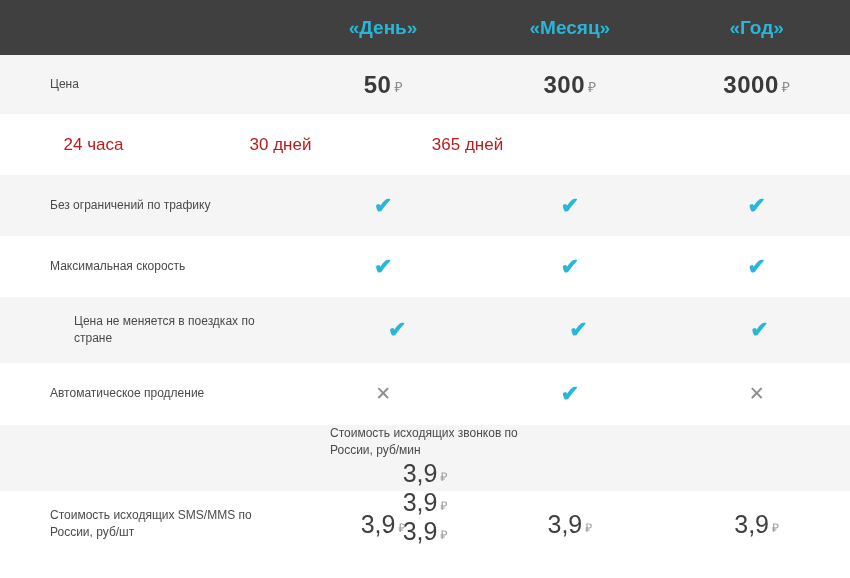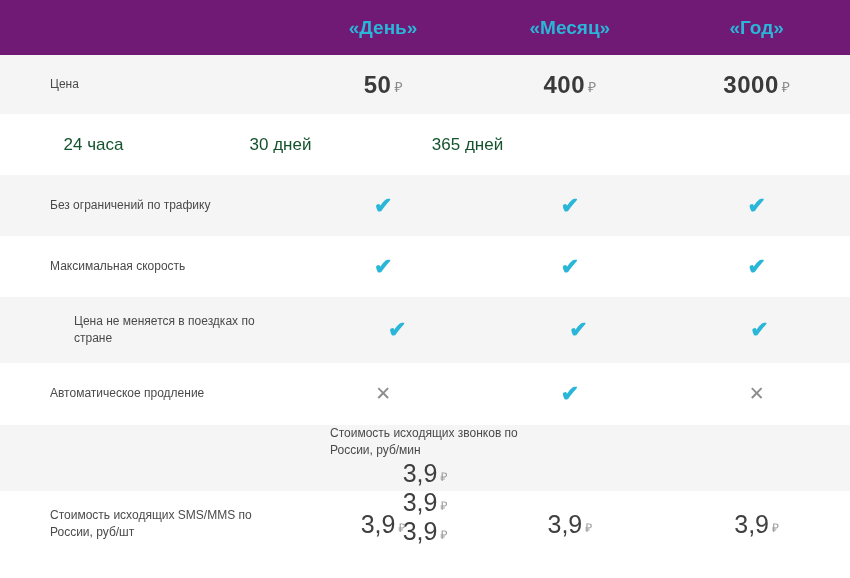--- a/index.html
+++ b/index.html
@@ -17,21 +17,21 @@
   .tariff-table {
     width: 850px;
     height: 578px;
     position: relative;
     box-sizing: border-box;
   }
   .header-row {
     display: flex;
     height: 55px;
     align-items: center;
-    background: #701a75;
+    background: #404040;
   }
   .row {
     display: flex;
     align-items: center;
     box-sizing: border-box;
   }
   .row.shaded {
     background: #f5f5f5;
   }
   .row.plain {
@@ -69,21 +69,21 @@
     letter-spacing: 0.5px;
   }
   .price-cur {
     font-size: 14px;
     color: #8a8a8a;
     margin-left: 3px;
     vertical-align: 1px;
   }
   .period-val {
     font-size: 17px;
-    color: #14532d;
+    color: #b91c1c;
   }
   .rate-main {
     font-size: 25px;
     color: #3f3f3f;
   }
   .rate-cur {
     font-size: 12px;
     color: #9a9a9a;
     margin-left: 3px;
     vertical-align: 1px;
@@ -116,21 +116,21 @@
     <div class="head-cell">«Месяц»</div>
     <div class="head-cell">«Год»</div>
   </div>
 
   <div class="row shaded" style="height:59px;">
     <div class="cell-label">Цена</div>
     <div class="cell-val">
       <span class="price-main">50</span><span class="price-cur">₽</span>
     </div>
     <div class="cell-val">
-      <span class="price-main">400</span><span class="price-cur">₽</span>
+      <span class="price-main">300</span><span class="price-cur">₽</span>
     </div>
     <div class="cell-val">
       <span class="price-main">3000</span><span class="price-cur">₽</span>
     </div>
   </div>
 
   <div class="row plain" style="height:61px;">
     <div class="cell-val">
       <span class="period-val">24 часа</span>
     </div>

